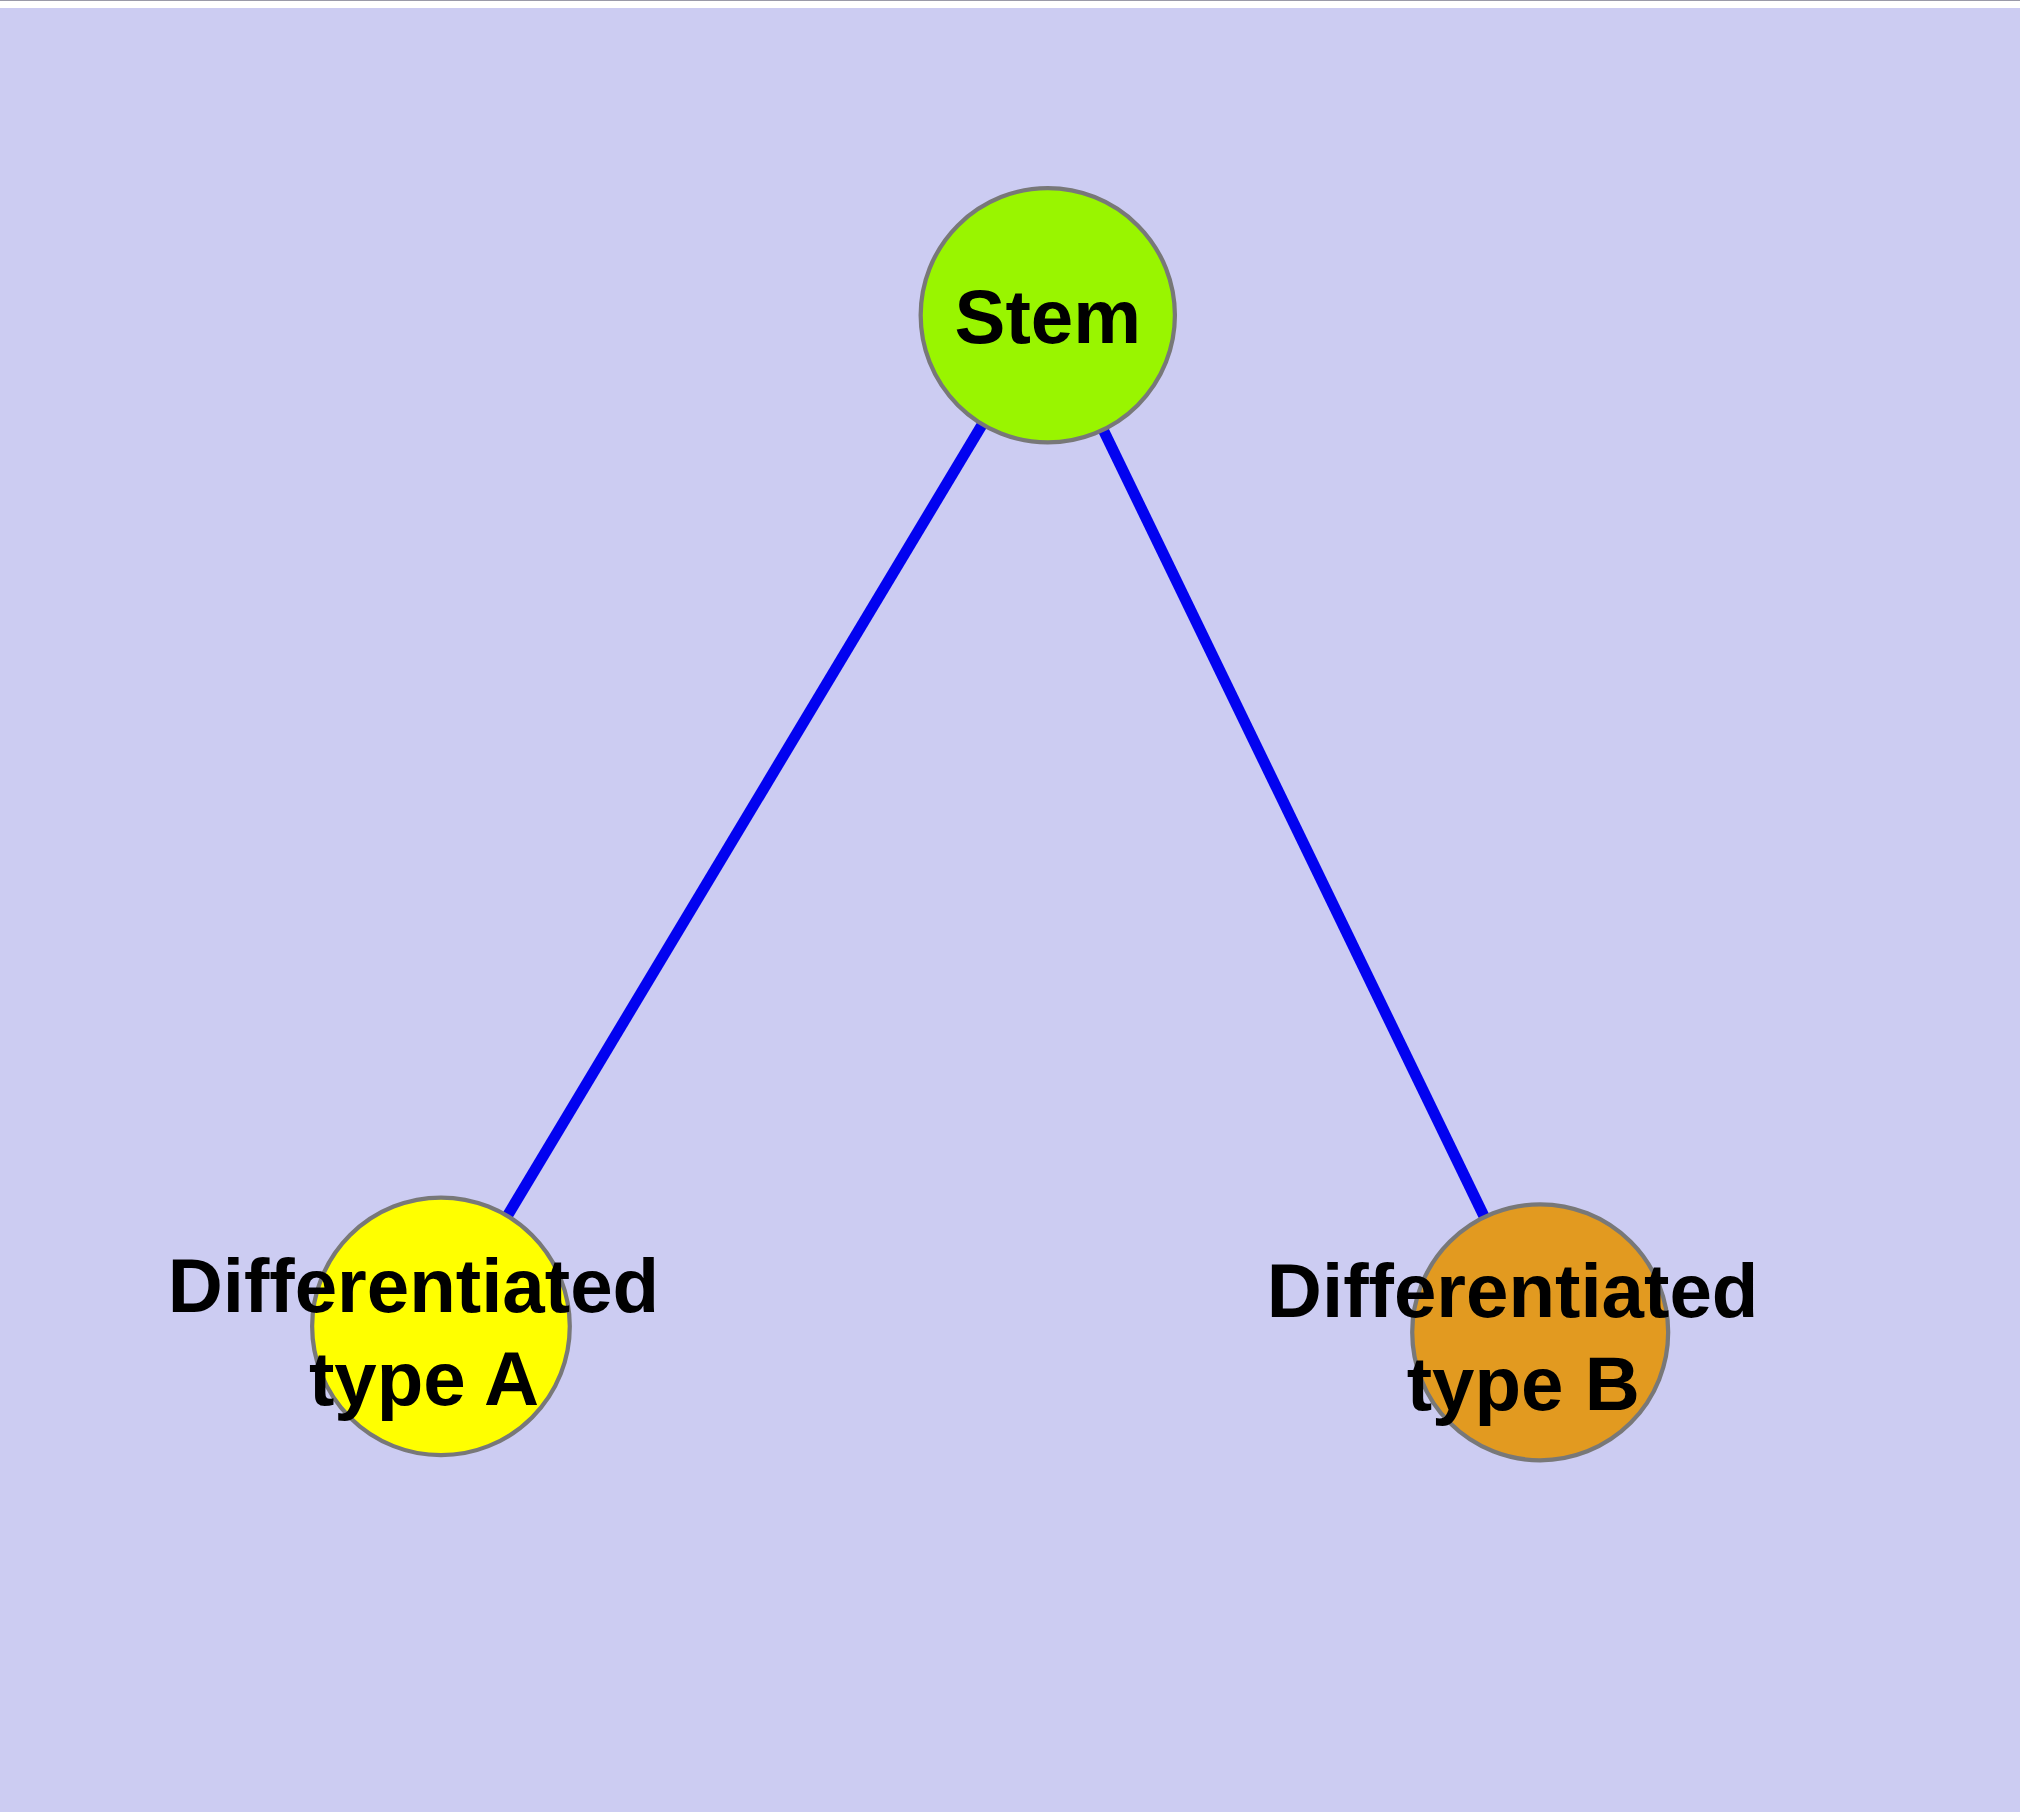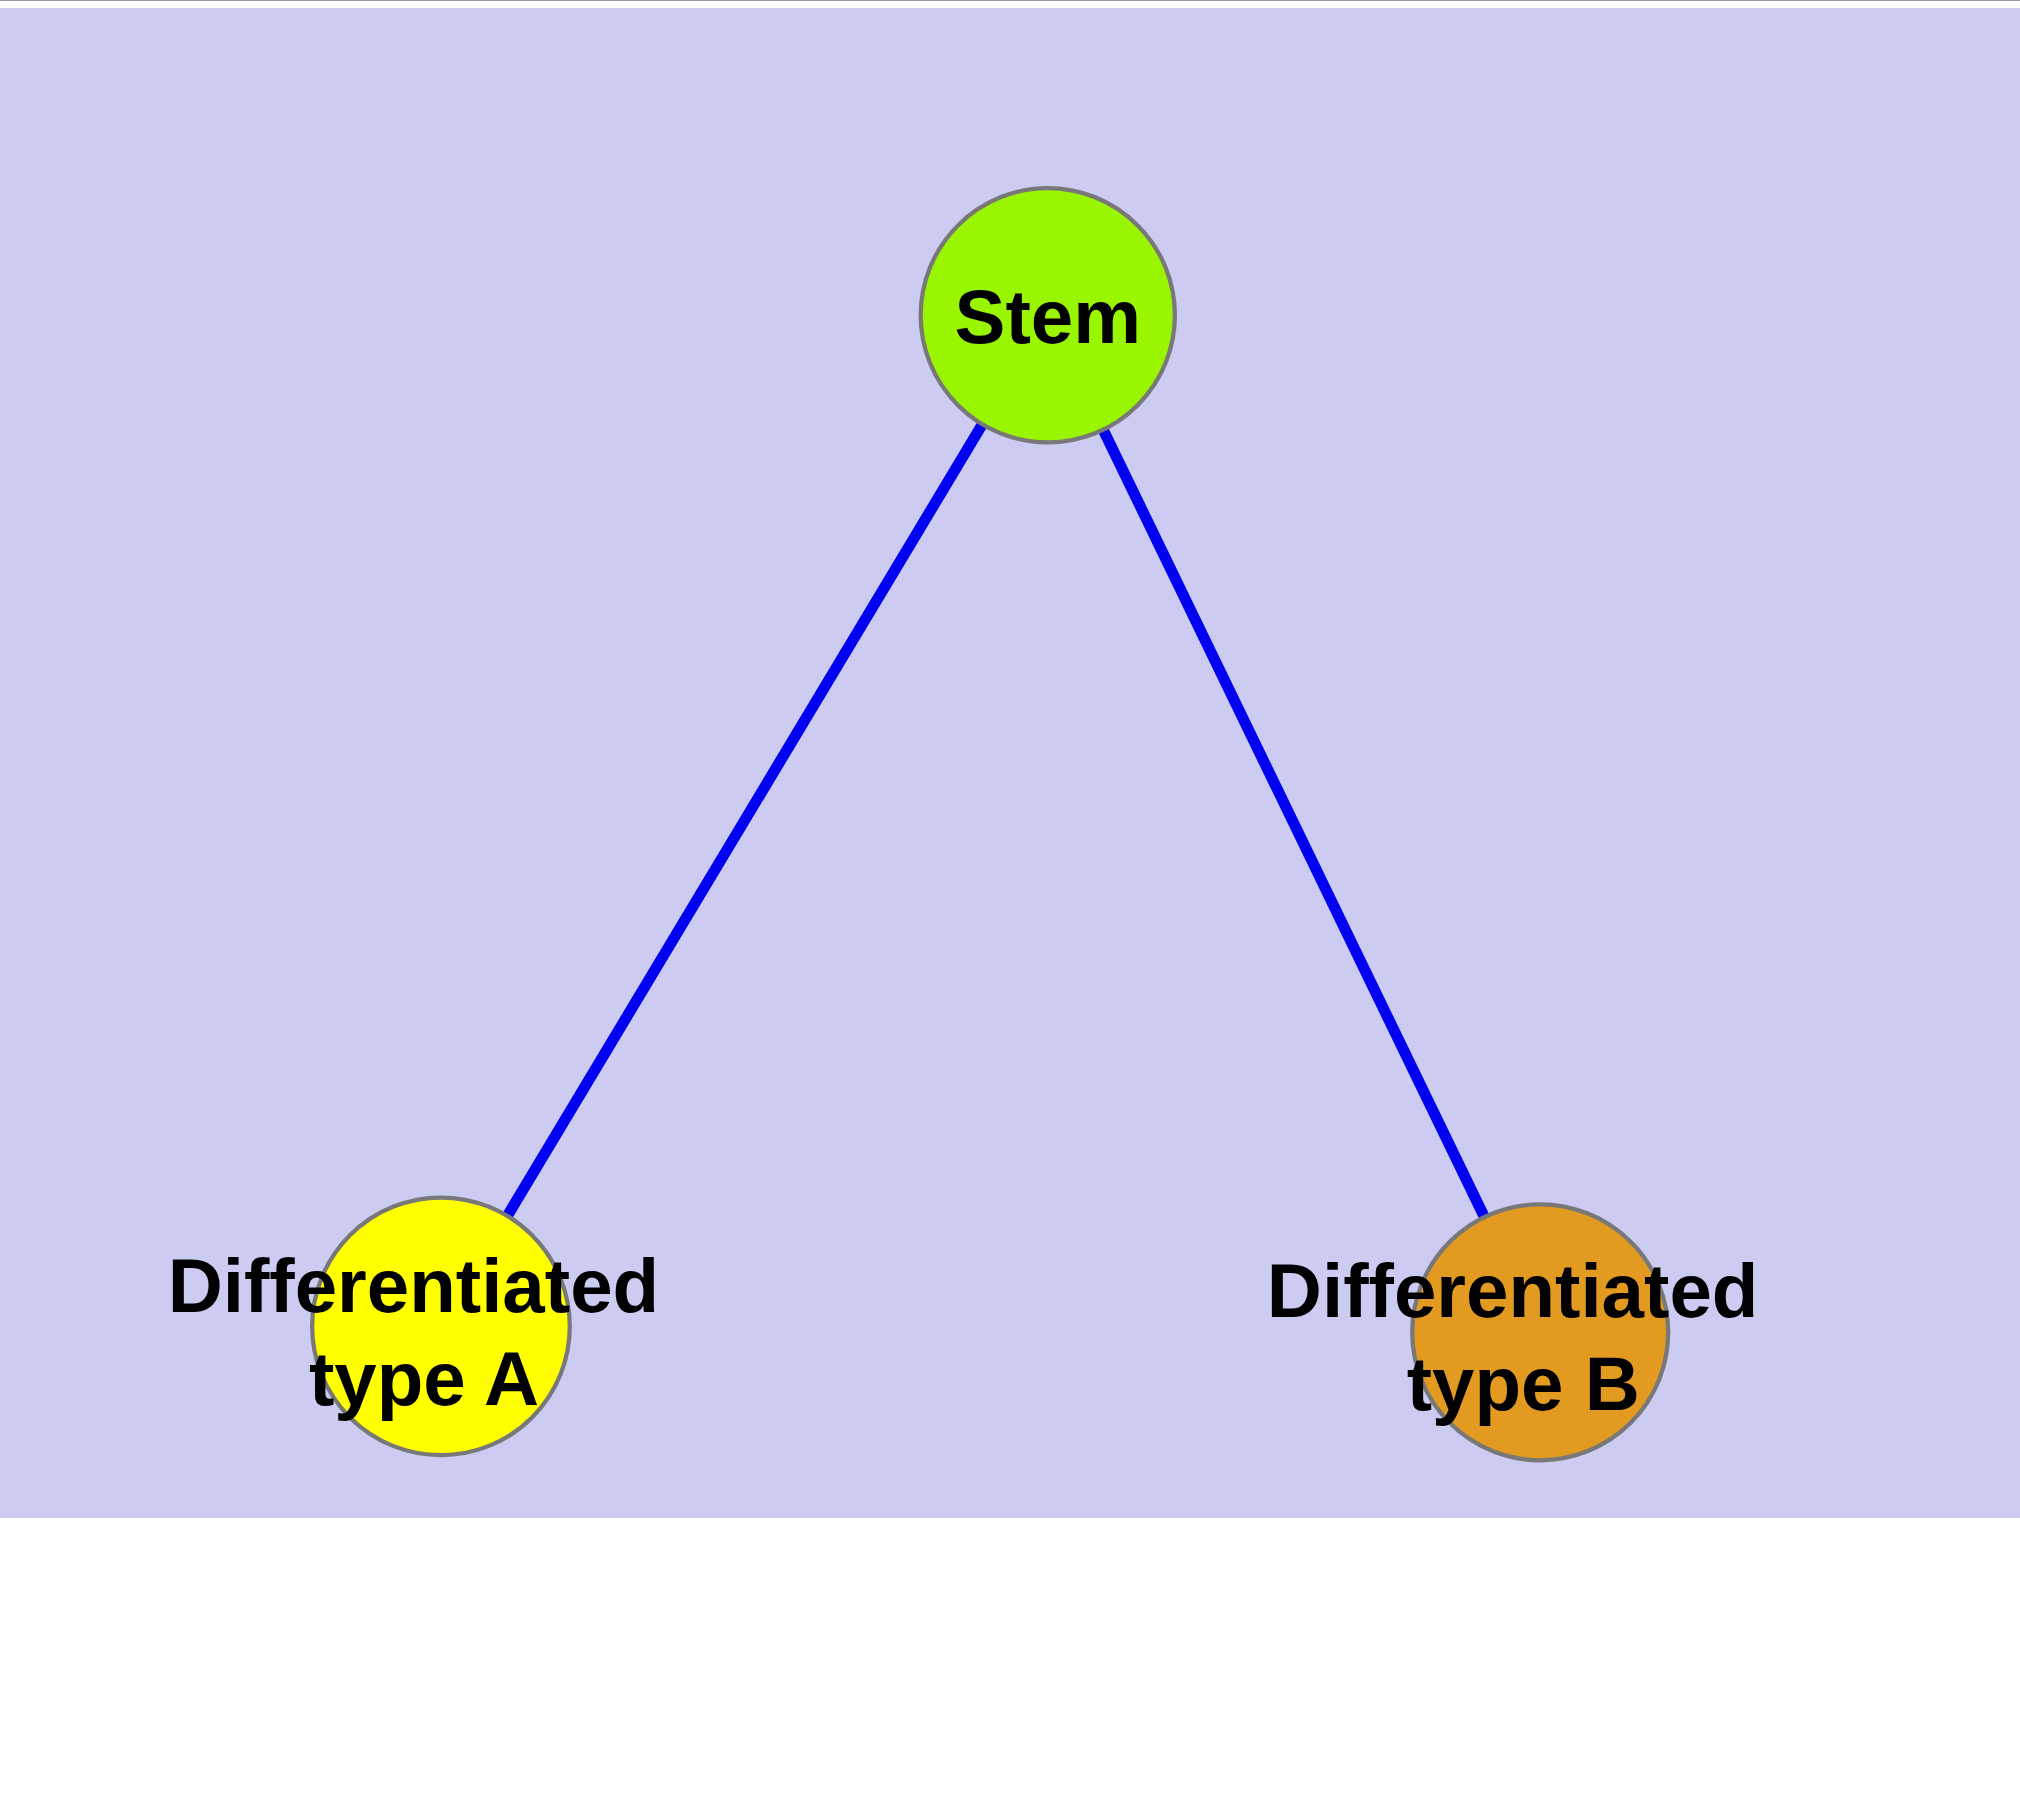--- a/index.html
+++ b/index.html
@@ -8,21 +8,21 @@
     background: #ffffff;
   }
   body {
     width: 2021px;
     height: 1812px;
     font-family: "Liberation Sans", "DejaVu Sans", sans-serif;
   }
   .canvas {
     position: relative;
     width: 2021px;
-    height: 1518px;
+    height: 1812px;
     overflow: hidden;
   }
   .top-strip {
     position: absolute;
     top: 0;
     left: 0;
     width: 100%;
     height: 7.6px;
     border-top: 1.7px solid #9a9aa8;
     box-sizing: border-box;

